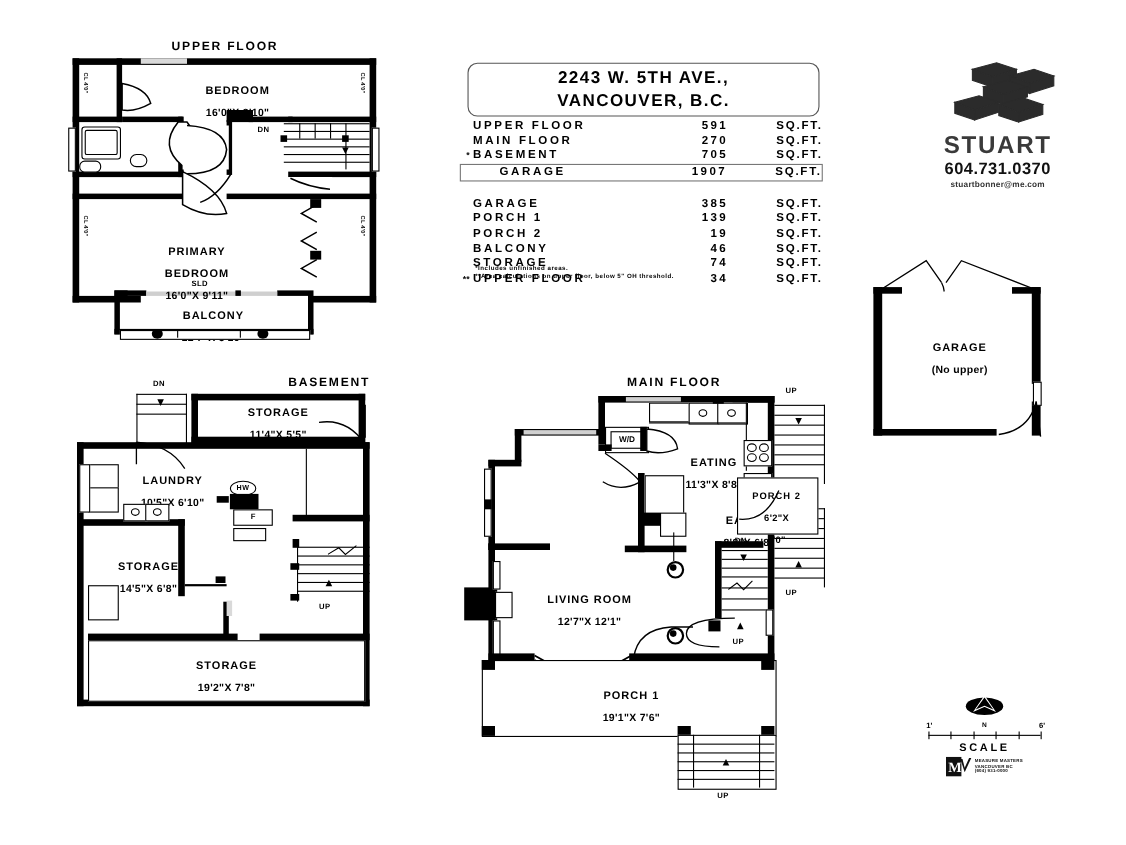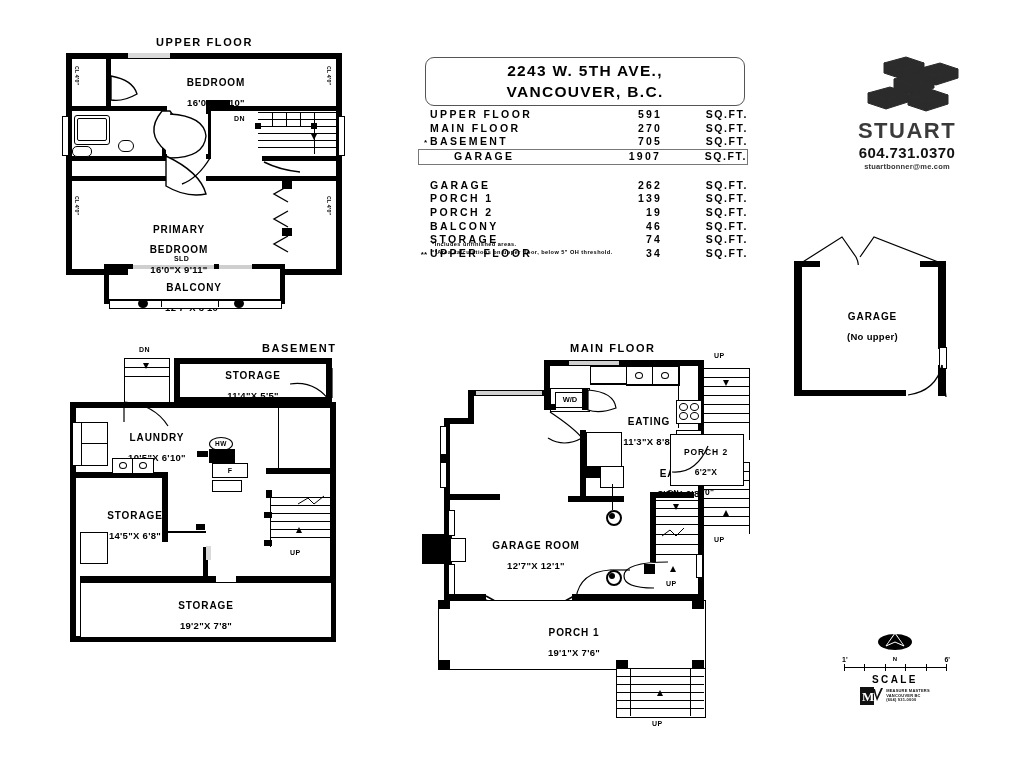--- a/index.html
+++ b/index.html
@@ -207,21 +207,21 @@
     <span class="nm">GARAGE</span>
     <span class="vl">1907</span>
     <span class="un">SQ.FT.</span>
   </div>
 
   <div style="height:14px;"></div>
 
   <div class="arow">
     <span class="mk"></span>
     <span class="nm">GARAGE</span>
-    <span class="vl">262</span>
+    <span class="vl">385</span>
     <span class="un">SQ.FT.</span>
   </div>
   <div class="arow">
     <span class="mk"></span>
     <span class="nm">PORCH  1</span>
     <span class="vl">139</span>
     <span class="un">SQ.FT.</span>
   </div>
   <div class="arow">
     <span class="mk"></span>
@@ -470,21 +470,21 @@
   <div class="vline" style="left:208px;top:142px;height:26px;"></div>
   <div class="abs" style="left:202px;top:168px;width:12px;height:12px;border:2px solid #000;border-radius:50%;background:#fff;"></div>
   <div class="fill" style="left:205px;top:171px;width:6px;height:6px;border-radius:50%;"></div>
 
   <div class="lbl" style="left:222px;top:120px;width:110px;">
     <span class="rname">EATING</span><br>
     <span class="rdim">8'8"X  6'8"</span>
   </div>
 
   <div class="lbl" style="left:62px;top:192px;width:140px;">
-    <span class="rname">GARAGE  ROOM</span><br>
+    <span class="rname">LIVING  ROOM</span><br>
     <span class="rdim">12'7"X  12'1"</span>
   </div>
   <div class="abs" style="left:202px;top:228px;width:12px;height:12px;border:2px solid #000;border-radius:50%;background:#fff;"></div>
   <div class="fill" style="left:205px;top:231px;width:6px;height:6px;border-radius:50%;"></div>
 
   <div class="wall" style="left:246px;top:150px;width:6px;height:70px;"></div>
   <div class="wall" style="left:246px;top:150px;width:44px;height:6px;"></div>
   <div class="tiny" style="left:264px;top:147px;">DN</div>
   <div class="abs" style="left:252px;top:158px;width:42px;height:62px;">
     <div class="stairline" style="left:0;top:0;width:42px;"></div>

